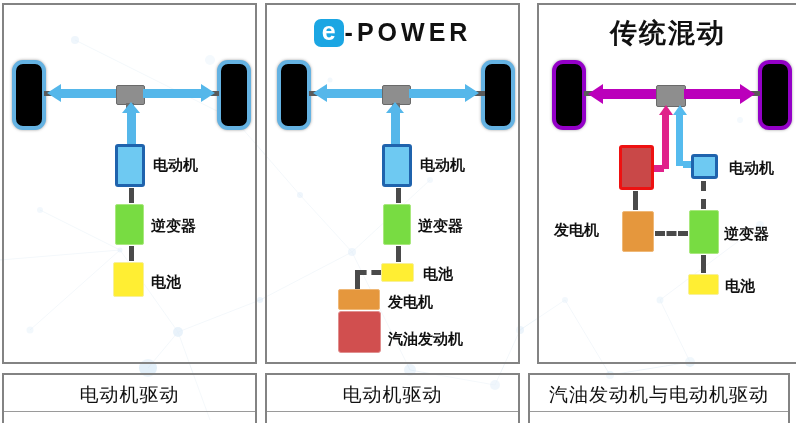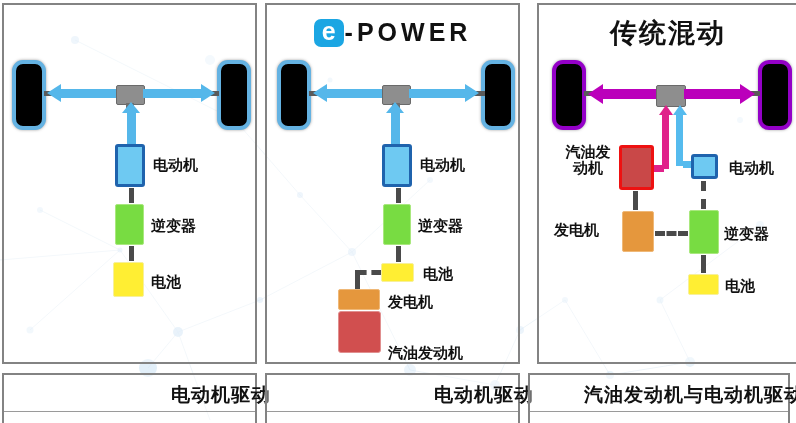--- a/index.html
+++ b/index.html
@@ -13,22 +13,22 @@
   .panel{
     position:absolute;top:3px;height:361px;
     border:2px solid #838383;background:rgba(255,255,255,0.35);
     box-sizing:border-box;z-index:1;
   }
   .capbox{
     position:absolute;top:373px;height:70px;
     border:2px solid #838383;background:rgba(255,255,255,0.4);
     box-sizing:border-box;z-index:1;
   }
-  .ctitle{position:absolute;top:7px;left:0;width:100%;text-align:right;
-    font-size:19px;font-weight:bold;letter-spacing:1px;padding-left:16px;}
+  .ctitle{position:absolute;top:7px;left:0;width:100%;text-align:center;
+    font-size:19px;font-weight:normal;letter-spacing:1px;}
   .cdiv{position:absolute;top:36px;left:0;right:0;border-top:1px solid #9a9a9a;}
   .ptitle{position:absolute;top:10px;left:0;width:100%;text-align:center;
     font-size:27px;font-weight:bold;letter-spacing:2px;}
   .wheel{position:absolute;width:26px;height:62px;background:#000;
     border-radius:11px;border:4px solid #64b2e2;box-shadow:0 0 3px rgba(80,80,80,.55);}
   .wheel.purple{border-color:#9400c8;}
   .axle{position:absolute;height:5px;background:#5a5a5a;}
   .gearbox{position:absolute;background:#8e8e8e;border:1px solid #6a6a6a;border-radius:2px;}
   .stub{position:absolute;background:#6e6e6e;}
   .shaft{position:absolute;background:#55b7ea;}
@@ -170,21 +170,21 @@
   <div class="comp battery" style="left:114px;top:258px;width:33px;height:19px;"></div>
   <div class="lbl" style="left:156px;top:260px;">电池</div>
 
   <div class="dash-h" style="left:90px;top:265px;width:24px;"></div>
   <div class="dash-v" style="left:88px;top:265px;height:19px;"></div>
 
   <div class="comp generator" style="left:71px;top:284px;width:42px;height:21px;"></div>
   <div class="lbl" style="left:121px;top:288px;">发电机</div>
 
   <div class="comp engine-ep" style="left:71px;top:306px;width:43px;height:42px;"></div>
-  <div class="lbl" style="left:121px;top:339px;text-align:center;">汽油发动机</div>
+  <div class="lbl" style="left:121px;top:325px;text-align:center;">汽油发动机</div>
 </div>
 
 <div class="panel" style="left:528px;width:262px;margin-left:9px;">
   <div class="ptitle">传统混动</div>
 
   <div class="wheel purple" style="left:13px;top:55px;"></div>
   <div class="wheel purple" style="left:219px;top:55px;"></div>
   <div class="axle" style="left:45px;top:86px;width:176px;"></div>
   <div class="gearbox" style="left:117px;top:80px;width:28px;height:20px;"></div>
 
@@ -195,24 +195,20 @@
 
   <div class="ah ah-up pink" style="left:120px;top:100px;"></div>
   <div class="shaft pink" style="left:123px;top:109px;width:7px;height:55px;"></div>
   <div class="shaft pink" style="left:115px;top:160px;width:10px;height:7px;"></div>
 
   <div class="ah ah-up lblue" style="left:134px;top:100px;"></div>
   <div class="shaft lblue" style="left:137px;top:109px;width:7px;height:52px;"></div>
   <div class="shaft lblue" style="left:144px;top:156px;width:9px;height:7px;"></div>
 
   <div class="comp engine-hy" style="left:80px;top:140px;width:35px;height:45px;"></div>
-  <div class="lbl2" style="left:20px;top:139px;width:58px;">
-    <span>汽油发</span><br>
-    <span>动机</span>
-  </div>
 
   <div class="comp motor" style="left:152px;top:149px;width:27px;height:25px;"></div>
   <div class="lbl" style="left:190px;top:154px;">电动机</div>
 
   <div class="dash-v" style="left:94px;top:186px;height:19px;"></div>
   <div class="comp generator" style="left:83px;top:206px;width:32px;height:41px;"></div>
   <div class="lbl" style="left:15px;top:216px;">发电机</div>
 
   <div class="dash-v" style="left:162px;top:176px;height:28px;"></div>
   <div class="comp inverter" style="left:150px;top:205px;width:30px;height:44px;"></div>

